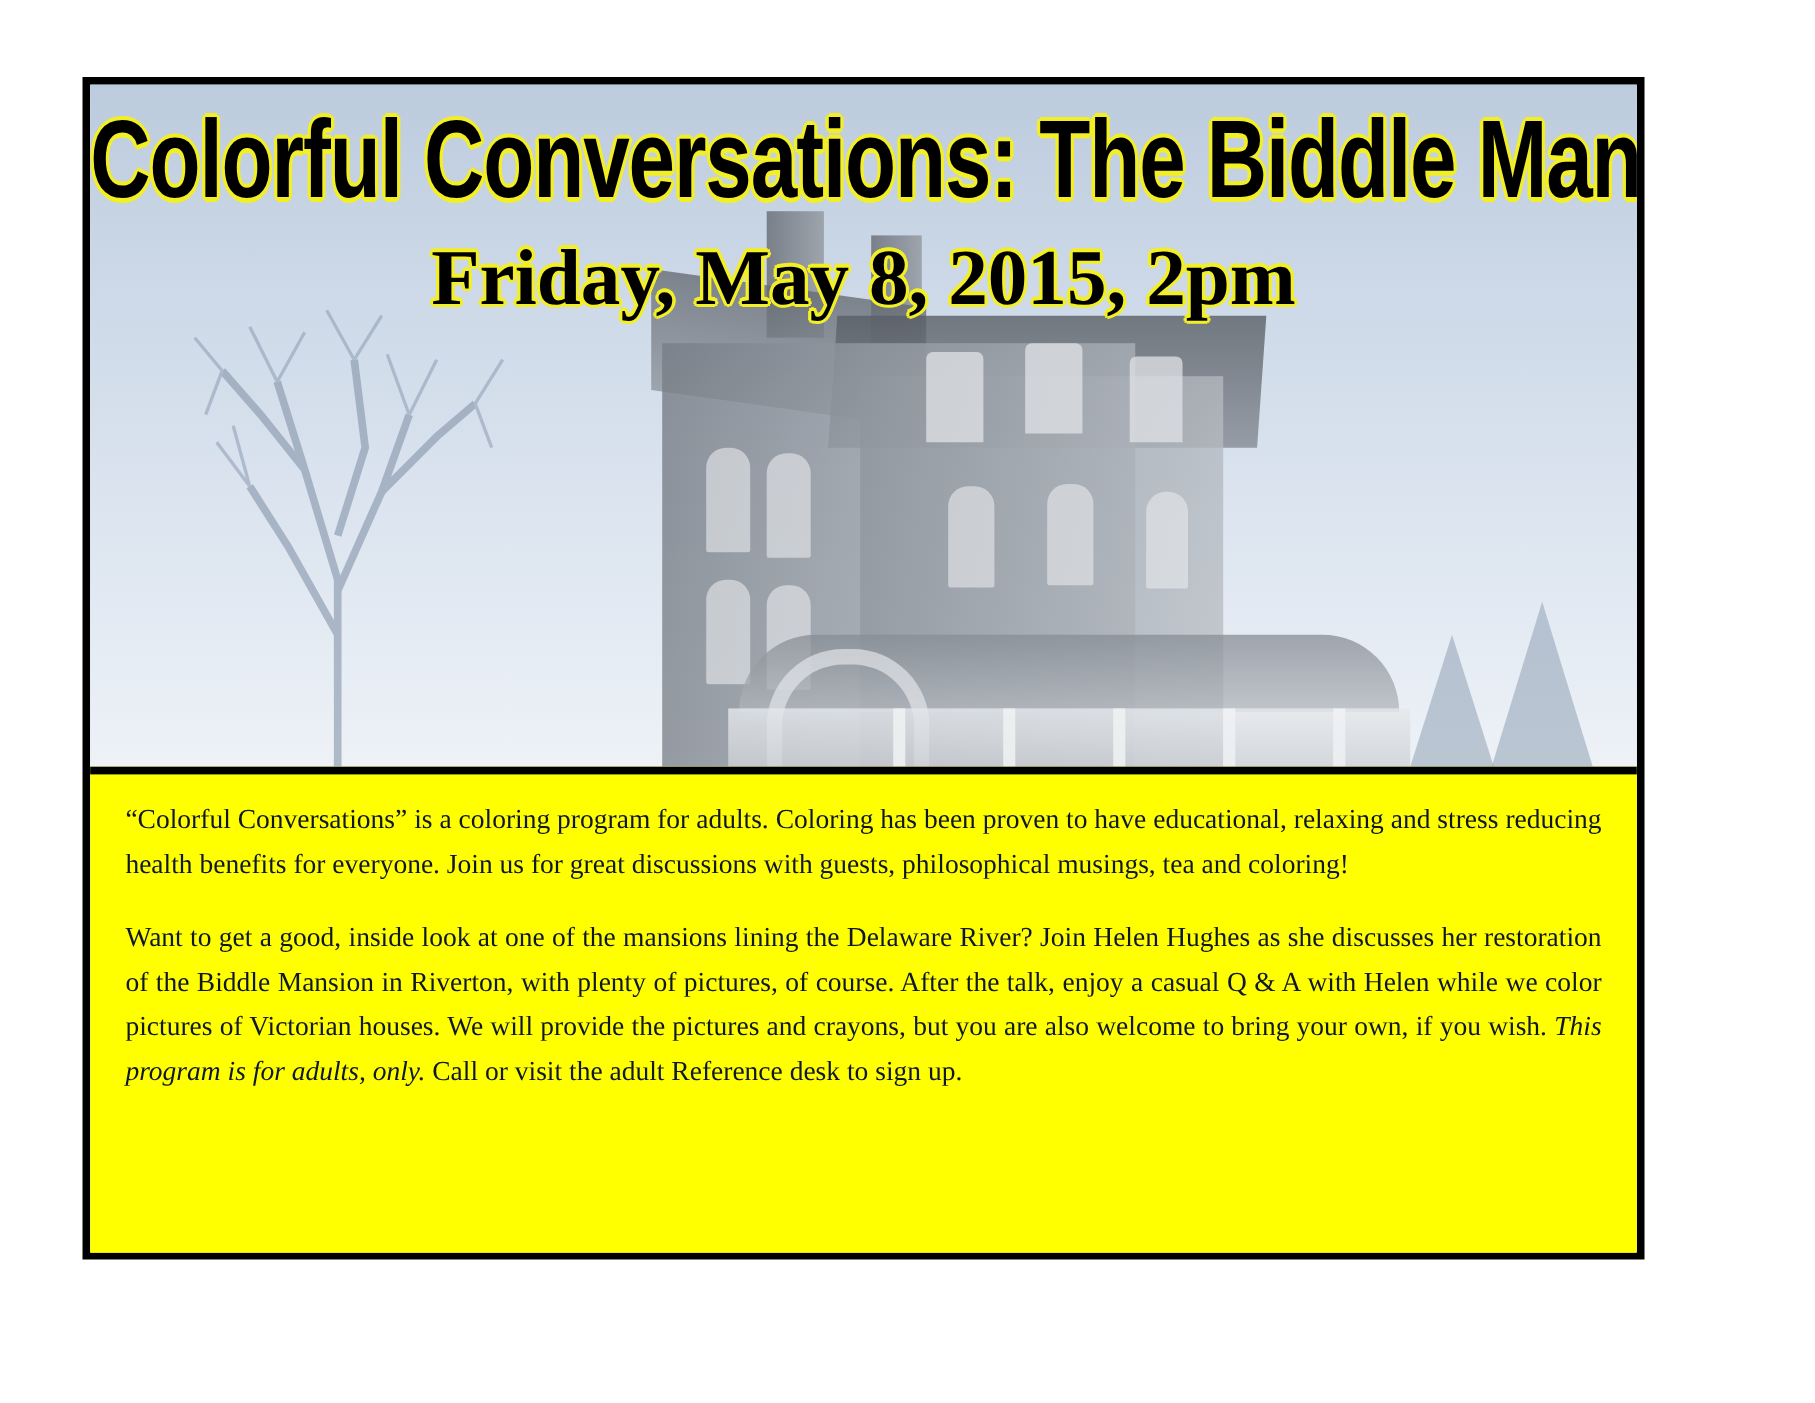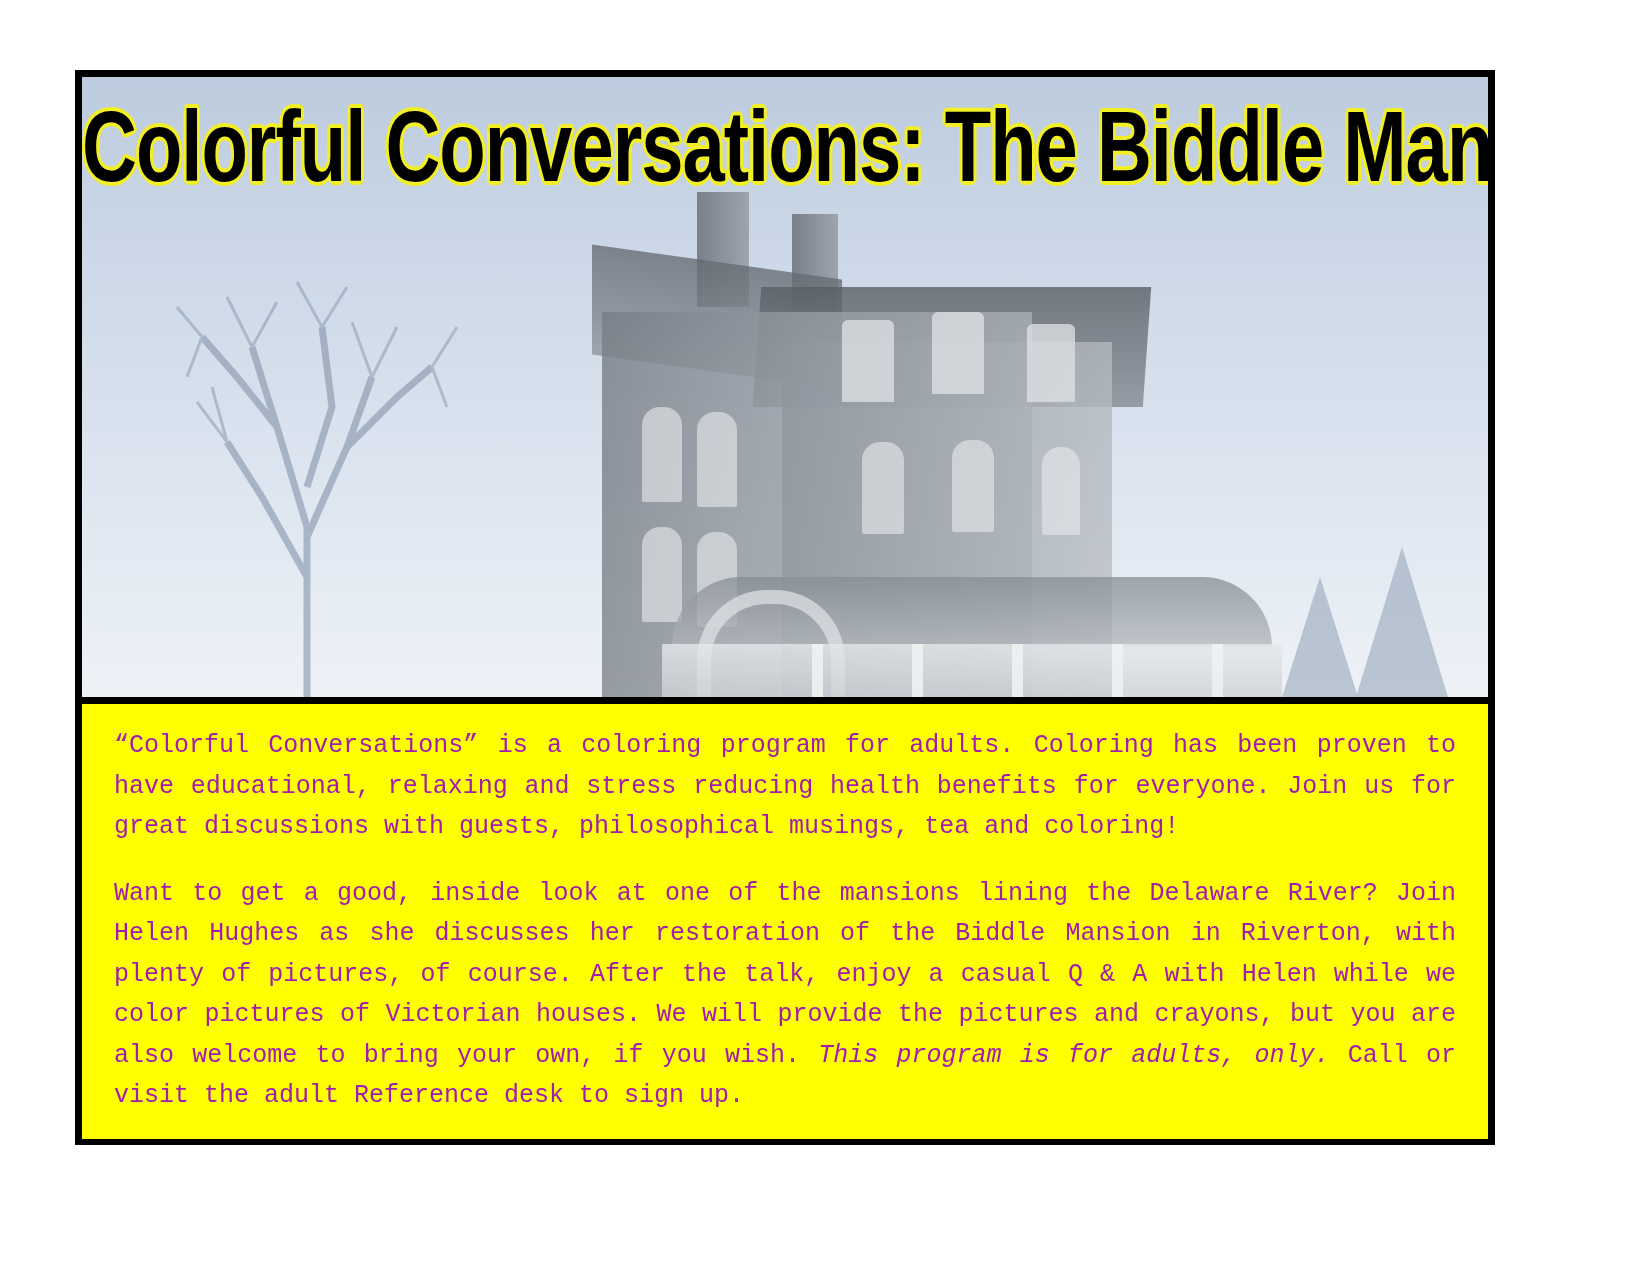--- a/index.html
+++ b/index.html
@@ -215,24 +215,24 @@
     left: 0;
     top: 620px;
     width: 100%;
     height: 442px;
     background: #ffff00;
     border-top: 7px solid #000000;
     box-sizing: border-box;
     padding: 22px 32px 0 32px;
   }
   .para {
-    font-family: Liberation Mono, monospace;
+    font-family: Liberation Serif, serif;
     font-size: 25px;
     line-height: 1.62;
-    color: #a21caf;
+    color: #0f172a;
     text-align: justify;
     margin: 0 0 26px 0;
   }
   .para.last { margin-bottom: 10px; }
   .ital {
     font-style: italic;
   }
   .footer-line {
     margin-top: 18px;
     text-align: center;
@@ -294,20 +294,21 @@
       <div class="porch-deck"></div>
       <div class="column" style="left:330px;"></div>
       <div class="column" style="left:430px;"></div>
       <div class="column" style="left:530px;"></div>
       <div class="column" style="left:630px;"></div>
       <div class="column" style="left:730px;"></div>
     </div>
 
     <div class="title-wrap">
       <div class="title-line1">Colorful Conversations: The Biddle Mansion</div>
+      <div class="title-line2">Friday, May 8, 2015, 2pm</div>
     </div>
   </div>
 
   <div class="body-panel">
     <p class="para">“Colorful Conversations” is a coloring program for adults. Coloring has been proven to have educational, relaxing and stress reducing health benefits for everyone. Join us for great discussions with guests, philosophical musings, tea and coloring!</p>
     <p class="para last"><span>Want to get a good, inside look at one of the mansions lining the Delaware River? Join Helen Hughes as she discusses her restoration of the Biddle Mansion in Riverton, with plenty of pictures, of course. After the talk, enjoy a casual Q &amp; A with Helen while we color pictures of Victorian houses. We will provide the pictures and crayons, but you are also welcome to bring your own, if you wish. </span><span class="ital">This program is for adults, only.</span><span>  Call or visit the adult Reference desk to sign up.</span></p>
   </div>
 
 </div>
 

